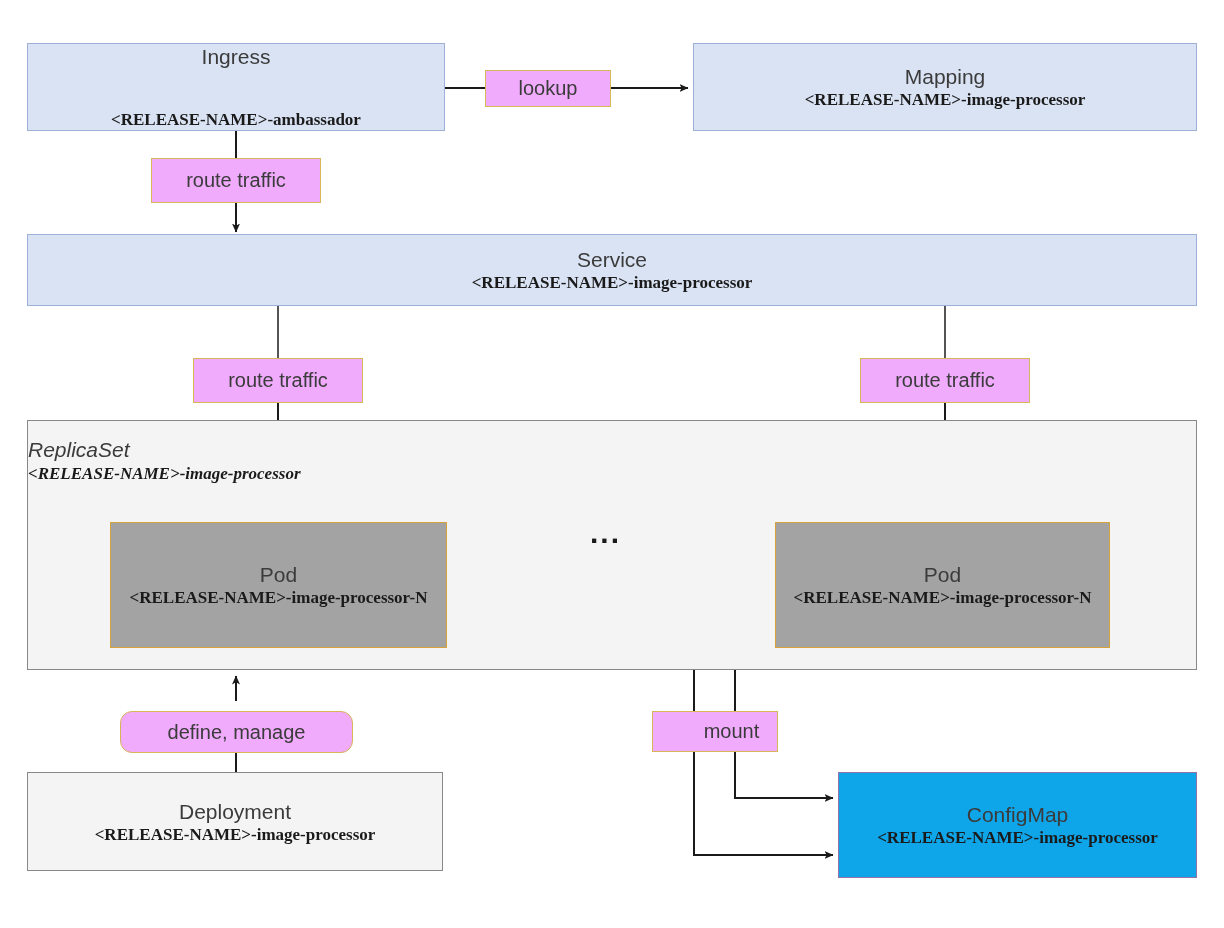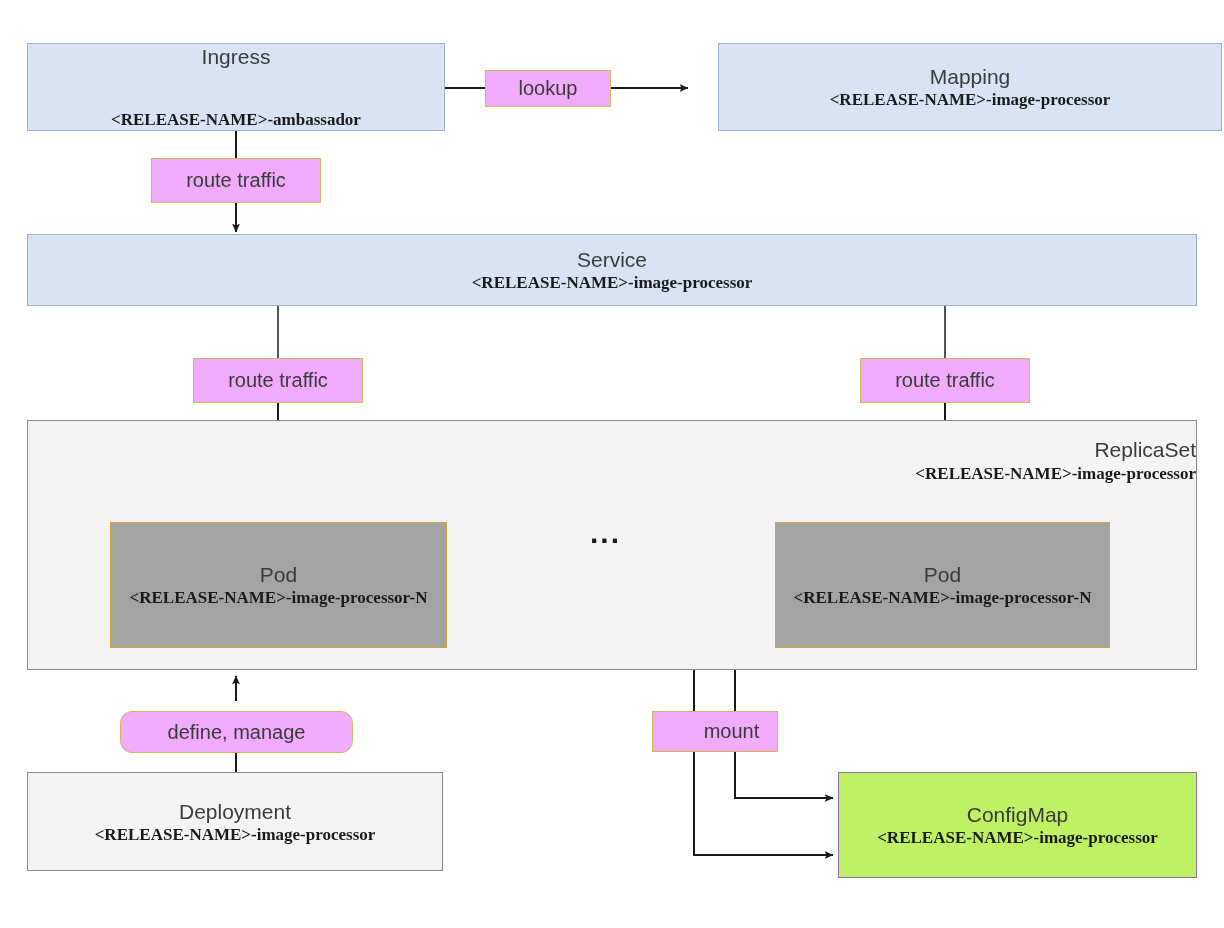--- a/index.html
+++ b/index.html
@@ -56,35 +56,36 @@
   }
   .orange {
     background: #a3a3a3;
     border-color: #d6a23a;
   }
   .grey {
     background: #f4f4f4;
     border-color: #888888;
   }
   .purple {
-    background: #bef264;
+    background: #0ea5e9;
     border-color: #9673a6;
   }
   .container-node {
     position: absolute;
     box-sizing: border-box;
     background: #f4f4f4;
     border: 1px solid #888888;
   }
   .container-label {
     position: absolute;
     left: 0;
     right: 0;
     top: 16px;
-    text-align: right;
+    text-align: left;
+    font-style: italic;
   }
   .container-label .title {
     font-size: 21px;
     line-height: 26px;
     color: #3b3b3b;
   }
   .container-label .subtitle {
     font-family: "Liberation Serif", serif;
     font-size: 17px;
     line-height: 22px;
@@ -166,21 +167,21 @@
       <div class="title">ReplicaSet</div>
       <div class="subtitle">&lt;RELEASE-NAME&gt;-image-processor</div>
     </div>
   </div>
 
   <div class="node blue" style="left:27px; top:43px; width:418px; height:88px;gap:40px;">
     <div class="title">Ingress</div>
     <div class="subtitle">&lt;RELEASE-NAME&gt;-ambassador</div>
   </div>
 
-  <div class="node blue" style="left:693px; top:43px; width:504px; height:88px;margin-left:25px;">
+  <div class="node blue" style="left:693px; top:43px; width:504px; height:88px;">
     <div class="title">Mapping</div>
     <div class="subtitle">&lt;RELEASE-NAME&gt;-image-processor</div>
   </div>
 
   <div class="node blue" style="left:27px; top:234px; width:1170px; height:72px;">
     <div class="title">Service</div>
     <div class="subtitle">&lt;RELEASE-NAME&gt;-image-processor</div>
   </div>
 
   <div class="node orange" style="left:110px; top:522px; width:337px; height:126px;">

